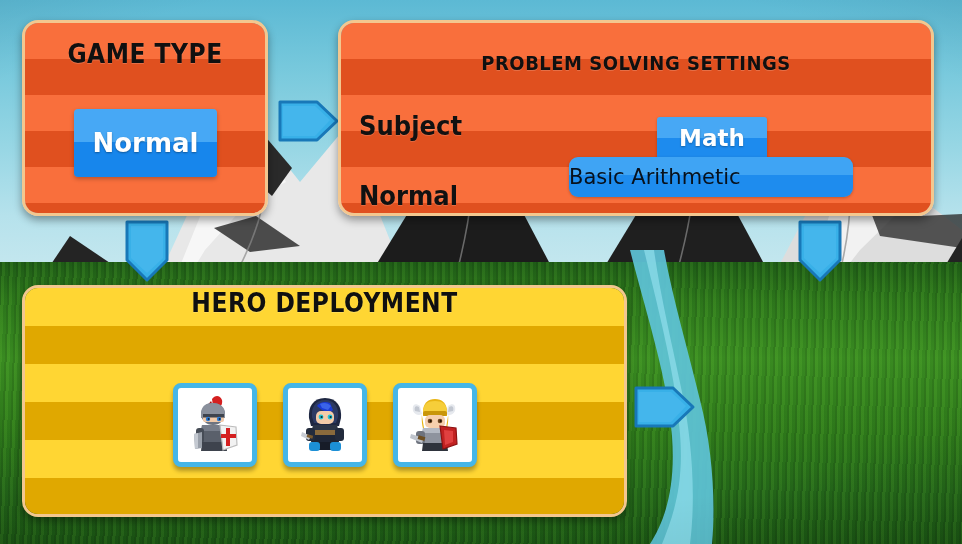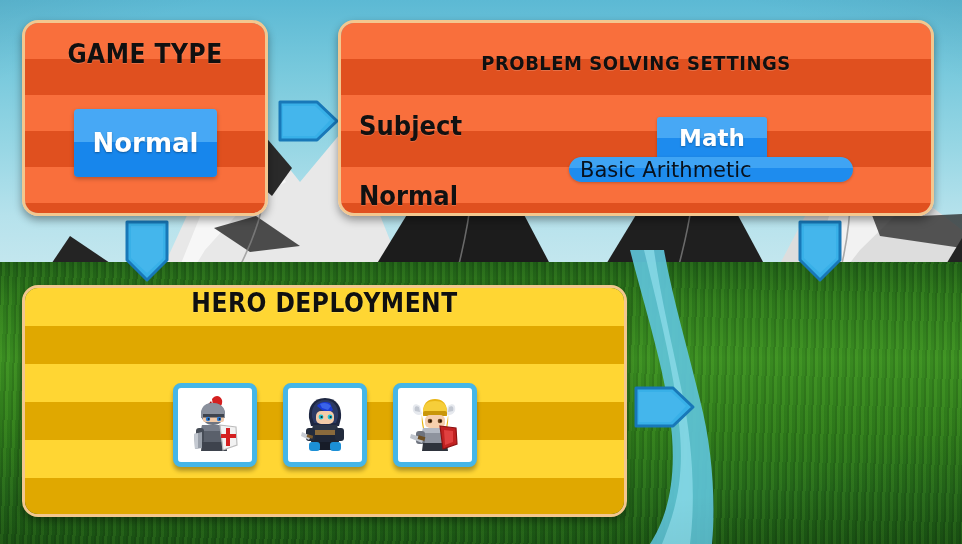--- a/index.html
+++ b/index.html
@@ -99,26 +99,25 @@
     border-radius: 3px;
     background: linear-gradient(180deg, #47A8F5 0%, #47A8F5 50%, #1D8BEE 50%, #1D8BEE 100%);
     color: #FFFFFF; font-size: 23px; font-weight: bold;
     display: flex; align-items: center; justify-content: center;
     text-shadow: 0 1px 2px rgba(0,0,0,0.30);
     cursor: pointer;
     box-shadow: 0 1px 3px rgba(0,0,0,0.22);
     margin-top: 8px;
   }
   .value-concept {
-    position: absolute; left: 228px; top: 134px; width: 284px; height: 25px;
-    border-radius: 15px;
+    position: absolute; left: 228px; top: 134px; width: 284px; height: 40px;
+    border-radius: 9px;
     background: linear-gradient(180deg, #3FA4F4 0%, #3FA4F4 46%, #1E8CEE 46%, #1E8CEE 100%);
     color: #08111C; font-size: 21px;
     display: flex; align-items: center;
-    padding-left: 11px;
     cursor: pointer;
     box-shadow: 0 1px 3px rgba(0,0,0,0.22);
   }
 
   
   #panel-hero { left: 22px; top: 285px; width: 605px; height: 232px; }
   #panel-hero .panel-title { font-size: 26px; }
 
   .hero-row {
     position: absolute; left: 0; top: 95px; width: 100%;

